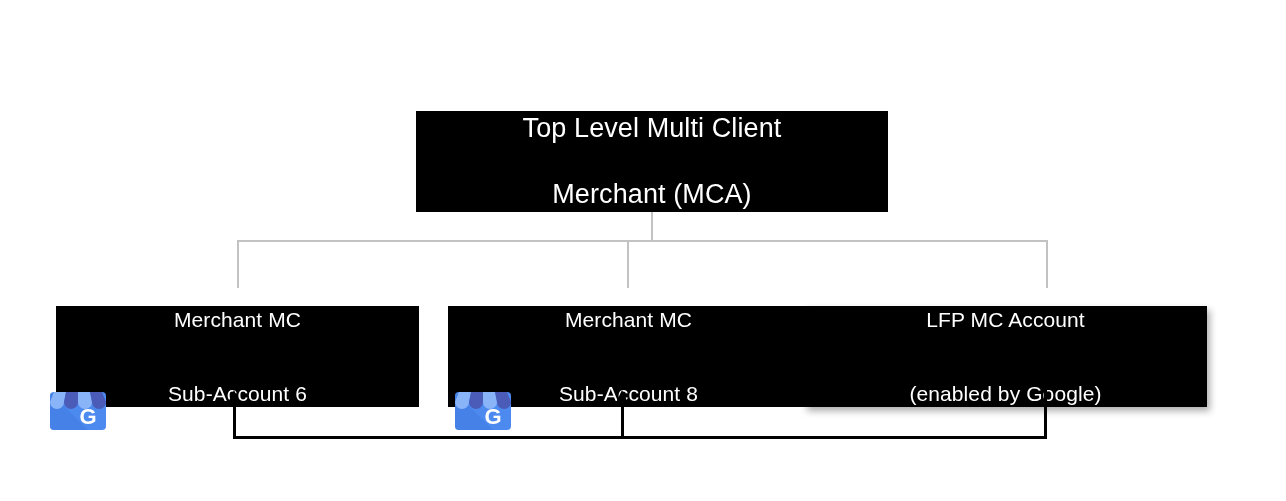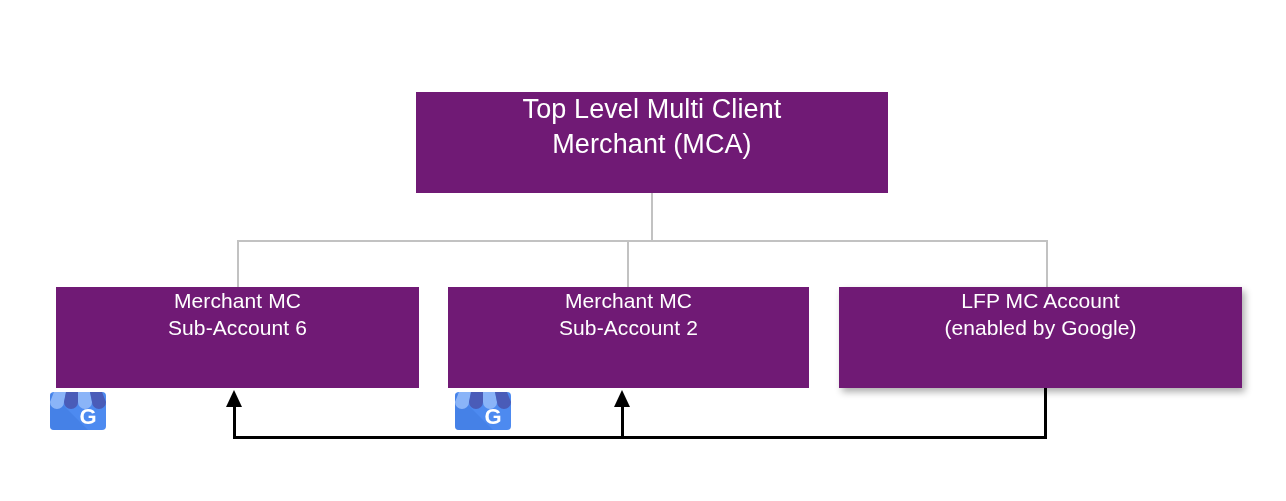--- a/index.html
+++ b/index.html
@@ -16,30 +16,31 @@
     width: 1286px;
     height: 501px;
     background: #ffffff;
     overflow: hidden;
   }
 
   
   .node {
     position: absolute;
     box-sizing: border-box;
-    background: #701a75;
+    background: #000000;
     color: #ffffff;
     display: flex;
     flex-direction: column;
     align-items: center;
-    justify-content: flex-start;
+    justify-content: space-between;
     text-align: center;
     line-height: 1.30;
     letter-spacing: 0.1px;
     z-index: 5;
+    margin-top: 19px;
   }
   .node .line1,
   .node .line2 {
     display: block;
     white-space: nowrap;
   }
 
   #node-mca {
     left: 416px;
     top: 92px;
@@ -55,21 +56,21 @@
     font-size: 21px;
   }
   #node-sub2 {
     left: 448px;
     top: 287px;
     width: 361px;
     height: 101px;
     font-size: 21px;
   }
   #node-lfp {
-    left: 839px;
+    left: 804px;
     top: 287px;
     width: 403px;
     height: 101px;
     font-size: 21px;
     box-shadow: 3px 4px 7px rgba(0,0,0,0.32);
   }
 
   
   .gline {
     position: absolute;
@@ -138,21 +139,21 @@
     <span class="line2">Merchant (MCA)</span>
   </div>
 
   <div class="node" id="node-sub1">
     <span class="line1">Merchant MC</span>
     <span class="line2">Sub-Account 6</span>
   </div>
 
   <div class="node" id="node-sub2">
     <span class="line1">Merchant MC</span>
-    <span class="line2">Sub-Account 2</span>
+    <span class="line2">Sub-Account 8</span>
   </div>
 
   <div class="node" id="node-lfp">
     <span class="line1">LFP MC Account</span>
     <span class="line2">(enabled by Google)</span>
   </div>
 
   <div class="bline" id="bline-lfp-drop"></div>
   <div class="bline" id="bline-bus"></div>
   <div class="bline" id="bline-riser-1"></div>

